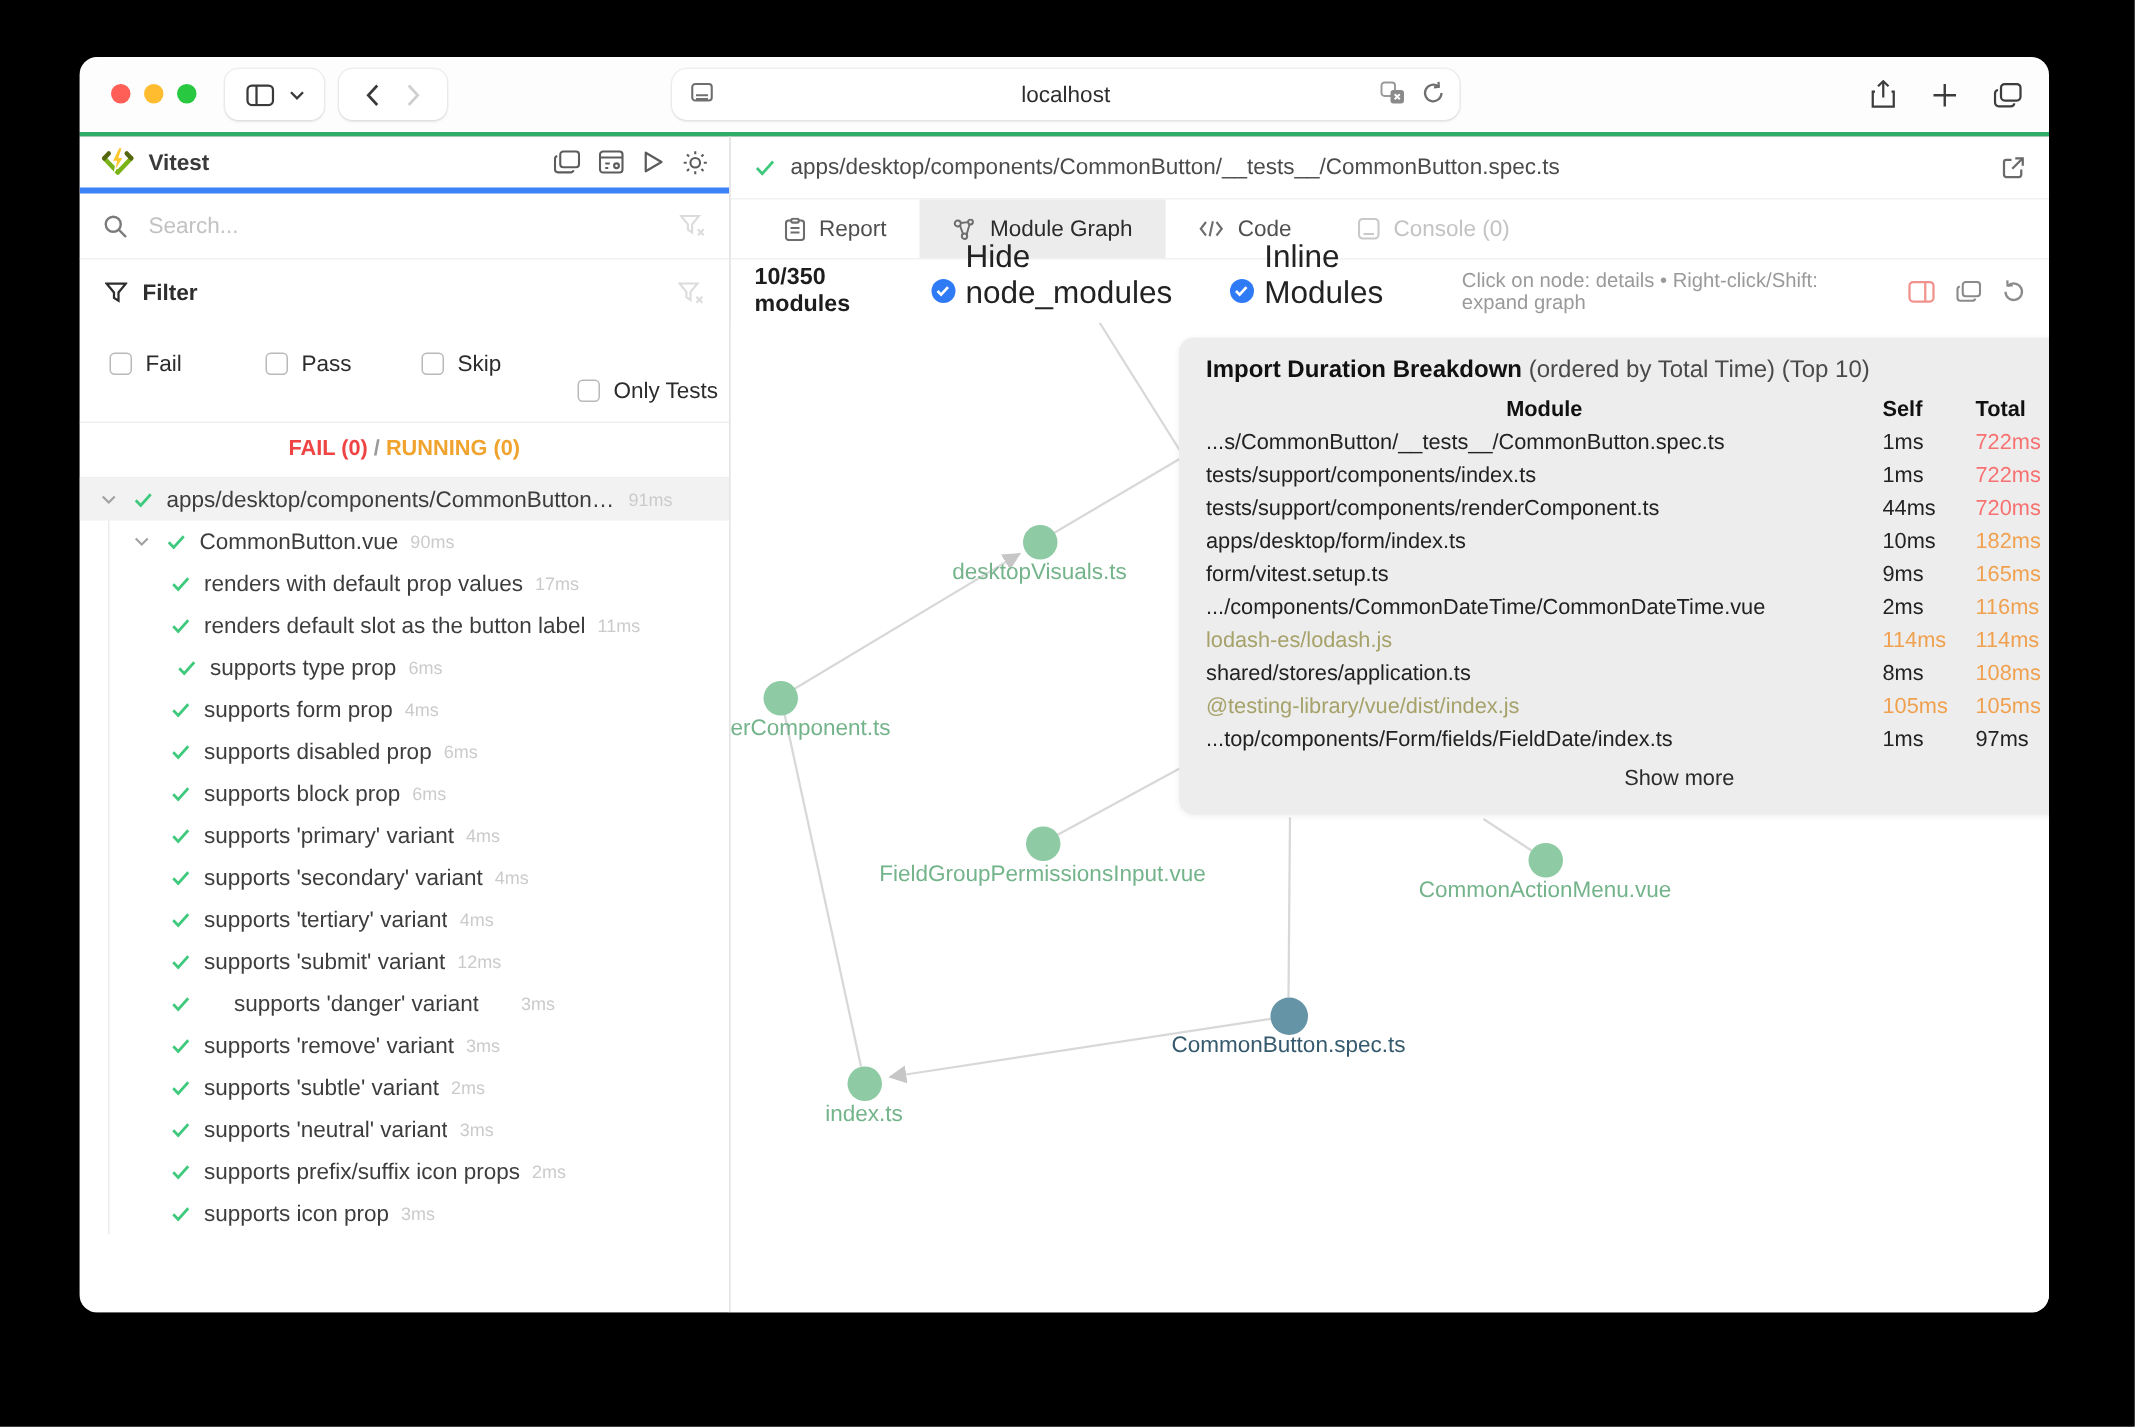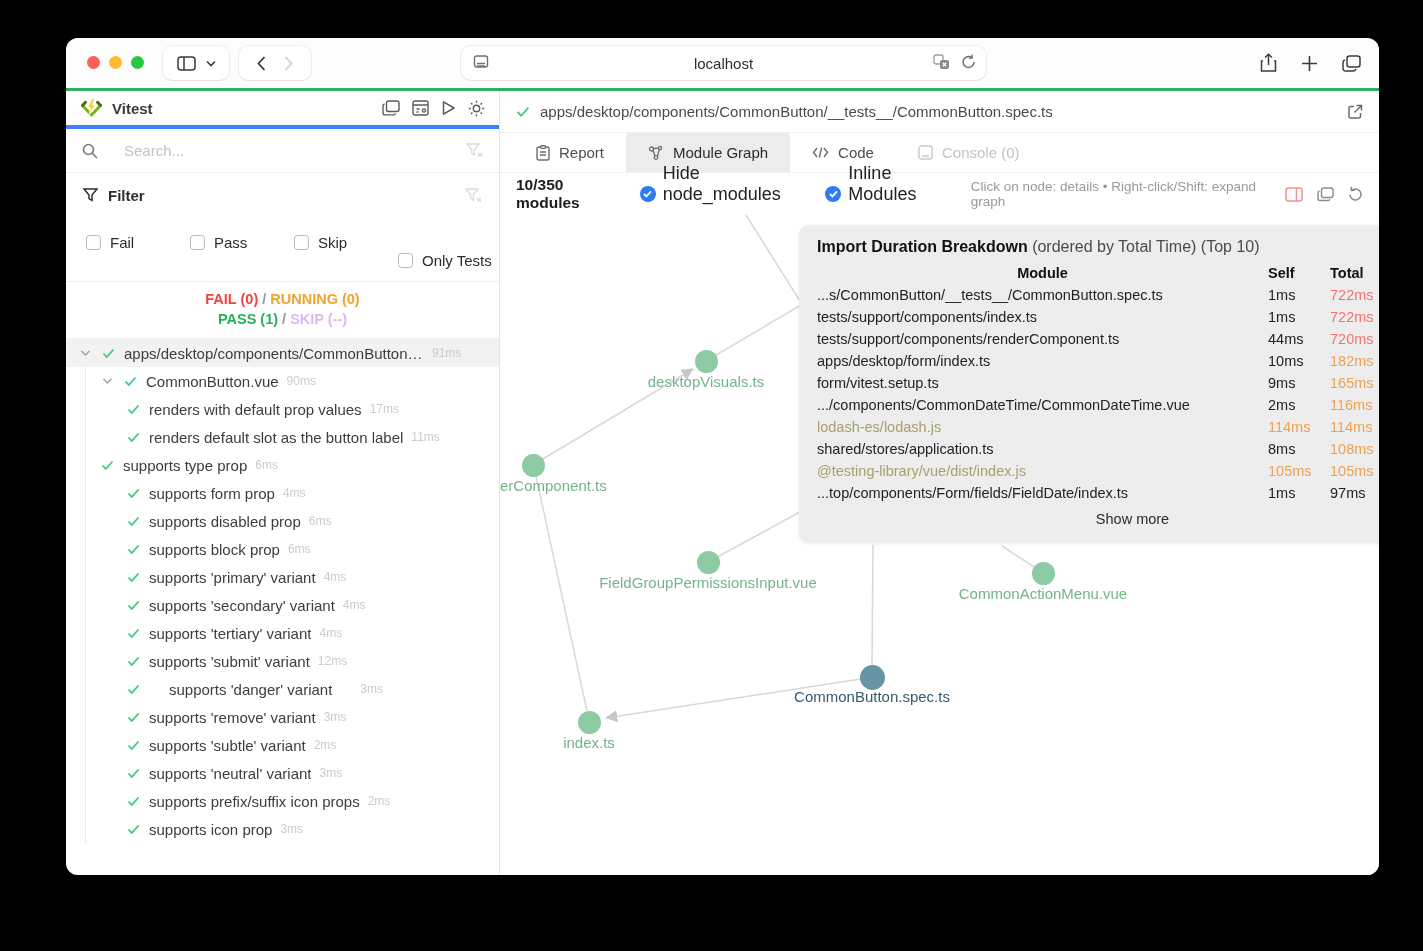--- a/index.html
+++ b/index.html
@@ -1,18 +1,18 @@
 <!DOCTYPE html>
 <html><head>
 <meta charset="utf-8">
 <style>
   html,body{margin:0;padding:0;background:#000;width:1423px;height:951px;overflow:hidden;
     font-family:"Liberation Sans","DejaVu Sans",sans-serif;-webkit-font-smoothing:antialiased;}
   *{box-sizing:border-box;}
-  .window{position:absolute;left:66px;top:38px;width:1313px;height:837px;background:#737373;
+  .window{position:absolute;left:53px;top:38px;width:1313px;height:837px;background:#737373;
     border-radius:12px;overflow:hidden;box-shadow:0 18px 50px rgba(0,0,0,.55);}
   
   .chrome{position:relative;height:50px;background:#fdfdfd;}
   .traffic{position:absolute;top:18px;width:13px;height:13px;border-radius:50%;}
   .t-red{left:21px;background:#ff5f57;} .t-yellow{left:43px;background:#febc2e;} .t-green{left:65px;background:#28c840;}
   .pill{position:absolute;top:8px;height:34px;background:#fff;border-radius:9px;
     box-shadow:0 0 0 1px rgba(0,0,0,.05),0 1px 2px rgba(0,0,0,.07);display:flex;align-items:center;justify-content:center;gap:10px;}
   .pill-sidebar{left:97px;width:66px;} .pill-nav{left:173px;width:72px;gap:18px;}
   .urlbar{position:absolute;left:395px;top:8px;width:525px;height:34px;background:#fff;border-radius:10px;
     box-shadow:0 0 0 1px rgba(0,0,0,.05),0 1px 2px rgba(0,0,0,.06);display:flex;align-items:center;}
@@ -24,21 +24,21 @@
   .greenbar{height:3px;background:#2eae66;}
   
   .content{display:flex;height:784px;}
   .sidebar{width:434px;border-right:1px solid #e5e5e5;position:relative;background:#fff;flex:none;overflow:hidden;}
   .main{flex:1;position:relative;background:#fff;overflow:hidden;}
   
   .sb-header{height:38px;display:flex;align-items:center;padding:0 14px;border-bottom:4px solid #3b82f6;}
   .sb-title{font-size:15px;font-weight:600;color:#3a3a3a;margin-left:9px;flex:1;}
   .sb-icons{display:flex;gap:12px;color:#5c5c5c;}
   .sb-search{height:44px;display:flex;align-items:center;padding:0 16px;border-bottom:1px solid #f1f1f1;}
-  .sb-search input{border:none;outline:none;flex:1;font-size:15px;color:#333;margin-left:24px;font-family:inherit;}
+  .sb-search input{border:none;outline:none;flex:1;font-size:15px;color:#333;margin-left:12px;font-family:inherit;}
   .sb-search input::placeholder{color:#c2c2c2;}
   .sb-filter{border-bottom:1px solid #efefef;padding:9px 0 12px;}
   .filter-head{display:flex;align-items:center;padding:0 17px;height:26px;}
   .filter-label{font-size:15px;font-weight:700;color:#2e2e2e;margin-left:10px;flex:1;}
   .filter-opts{display:flex;padding:8px 20px 0;}
   .f-opt{display:flex;align-items:center;gap:9px;width:104px;flex:none;}
   .f-opt:last-child{width:auto;margin-top:36px;}
   .f-box{width:15px;height:15px;border:1.6px solid #b9b9b9;border-radius:3.5px;flex:none;}
   .f-name{font-size:15px;color:#2c2c2c;}
   .sb-stats{border-bottom:1px solid #efefef;padding:7px 0 9px;text-align:center;font-size:14.5px;font-weight:700;line-height:20px;}
@@ -57,21 +57,21 @@
   .path-text{font-size:15px;color:#4b4b4b;margin-left:10px;flex:1;white-space:nowrap;overflow:hidden;}
   .tabs{height:40px;display:flex;align-items:stretch;border-bottom:1px solid #f1f1f1;padding-left:14px;}
   .tab{display:flex;align-items:center;gap:9px;padding:0 22px;font-size:15px;color:#4f4f4f;cursor:pointer;}
   .tab .ticon{color:#6d6d6d;}
   .tab.active{background:#ececec;color:#2b2b2b;}
   .tab.disabled{color:#c3c3c3;} .tab.disabled .ticon{color:#c9c9c9;}
   .gtoolbar{height:42px;display:flex;align-items:center;padding:0 16px;gap:18px;}
   .gt-count{font-size:15.5px;font-weight:700;color:#1d1d1d;}
   .gt-check{display:flex;align-items:center;gap:7px;cursor:pointer;}
   .bluecheck{width:16px;height:16px;border-radius:50%;background:#2f7bf5;color:#fff;display:flex;align-items:center;justify-content:center;flex:none;}
-  .gt-label{font-size:18px;color:#222;padding-bottom:18px;border-bottom:2.5px solid transparent;}
+  .gt-label{font-size:21px;color:#222;padding-bottom:18px;border-bottom:2.5px solid transparent;}
   .ul-ext{border-bottom-color:#a04f63;} .ul-inl{border-bottom-color:#9fd0ae;}
   .gt-hint{margin-left:auto;font-size:13.5px;color:#9a9a9a;}
   .gt-icons{display:flex;gap:14px;align-items:center;}
   
   .graph{position:relative;height:660px;overflow:hidden;background:#fff;}
   .edges{position:absolute;left:0;top:0;z-index:1;}
   .gnode{position:absolute;width:23px;height:23px;border-radius:50%;z-index:2;background:#8ecaa3;cursor:pointer;}
   .gnode.active{background:#6494a5;width:25px;height:25px;}
   .glabel{position:absolute;z-index:2;font-size:15px;color:#74b48b;white-space:nowrap;transform:translateX(-50%);cursor:pointer;}
   .glabel.active{color:#35596d;}
@@ -270,21 +270,20 @@
             <span class="f-opt">
               <span class="f-box"></span>
               <span class="f-name">Only Tests</span>
             </span>
 
         </div>
       </div>
 
       <div class="sb-stats">
         <div><span class="st-fail">FAIL (0)</span><span class="st-sep">/</span><span class="st-run">RUNNING (0)</span></div>
-        <div><span class="st-pass">PASS (1)</span><span class="st-sep">/</span><span class="st-skip">SKIP (--)</span></div>
       </div>
 
       <div class="tree">
         <div class="guide"></div>
 
         <div class="trow sel" style="padding-left:14px;">
           <span class="chev">
             <svg width="11" height="8" viewBox="0 0 11 8" fill="none" stroke="#a3a3a3" stroke-width="1.5">
                 <polyline points="1.5,2 5.5,6 9.5,2"></polyline>
               </svg>
@@ -326,21 +325,21 @@
           <div class="trow" style="padding-left:61px;">
             <span class="tick">
               <svg width="13" height="11" viewBox="0 0 13 11" fill="none" stroke="#3ec97d" stroke-width="1.8">
                 <polyline points="1.5,5.5 4.8,9 11.5,1.5"></polyline>
               </svg>
             </span>
             <span class="lbl" style="margin-left:9px;">renders default slot as the button label</span>
             <span class="time">11ms</span>
           </div>
 
-          <div class="trow" style="padding-left:35px;text-align:right;">
+          <div class="trow" style="padding-left:65px;text-align:right;">
             <span class="tick">
               <svg width="13" height="11" viewBox="0 0 13 11" fill="none" stroke="#3ec97d" stroke-width="1.8">
                 <polyline points="1.5,5.5 4.8,9 11.5,1.5"></polyline>
               </svg>
             </span>
             <span class="lbl" style="margin-left:9px;">supports type prop</span>
             <span class="time">6ms</span>
           </div>
 
           <div class="trow" style="padding-left:61px;">

